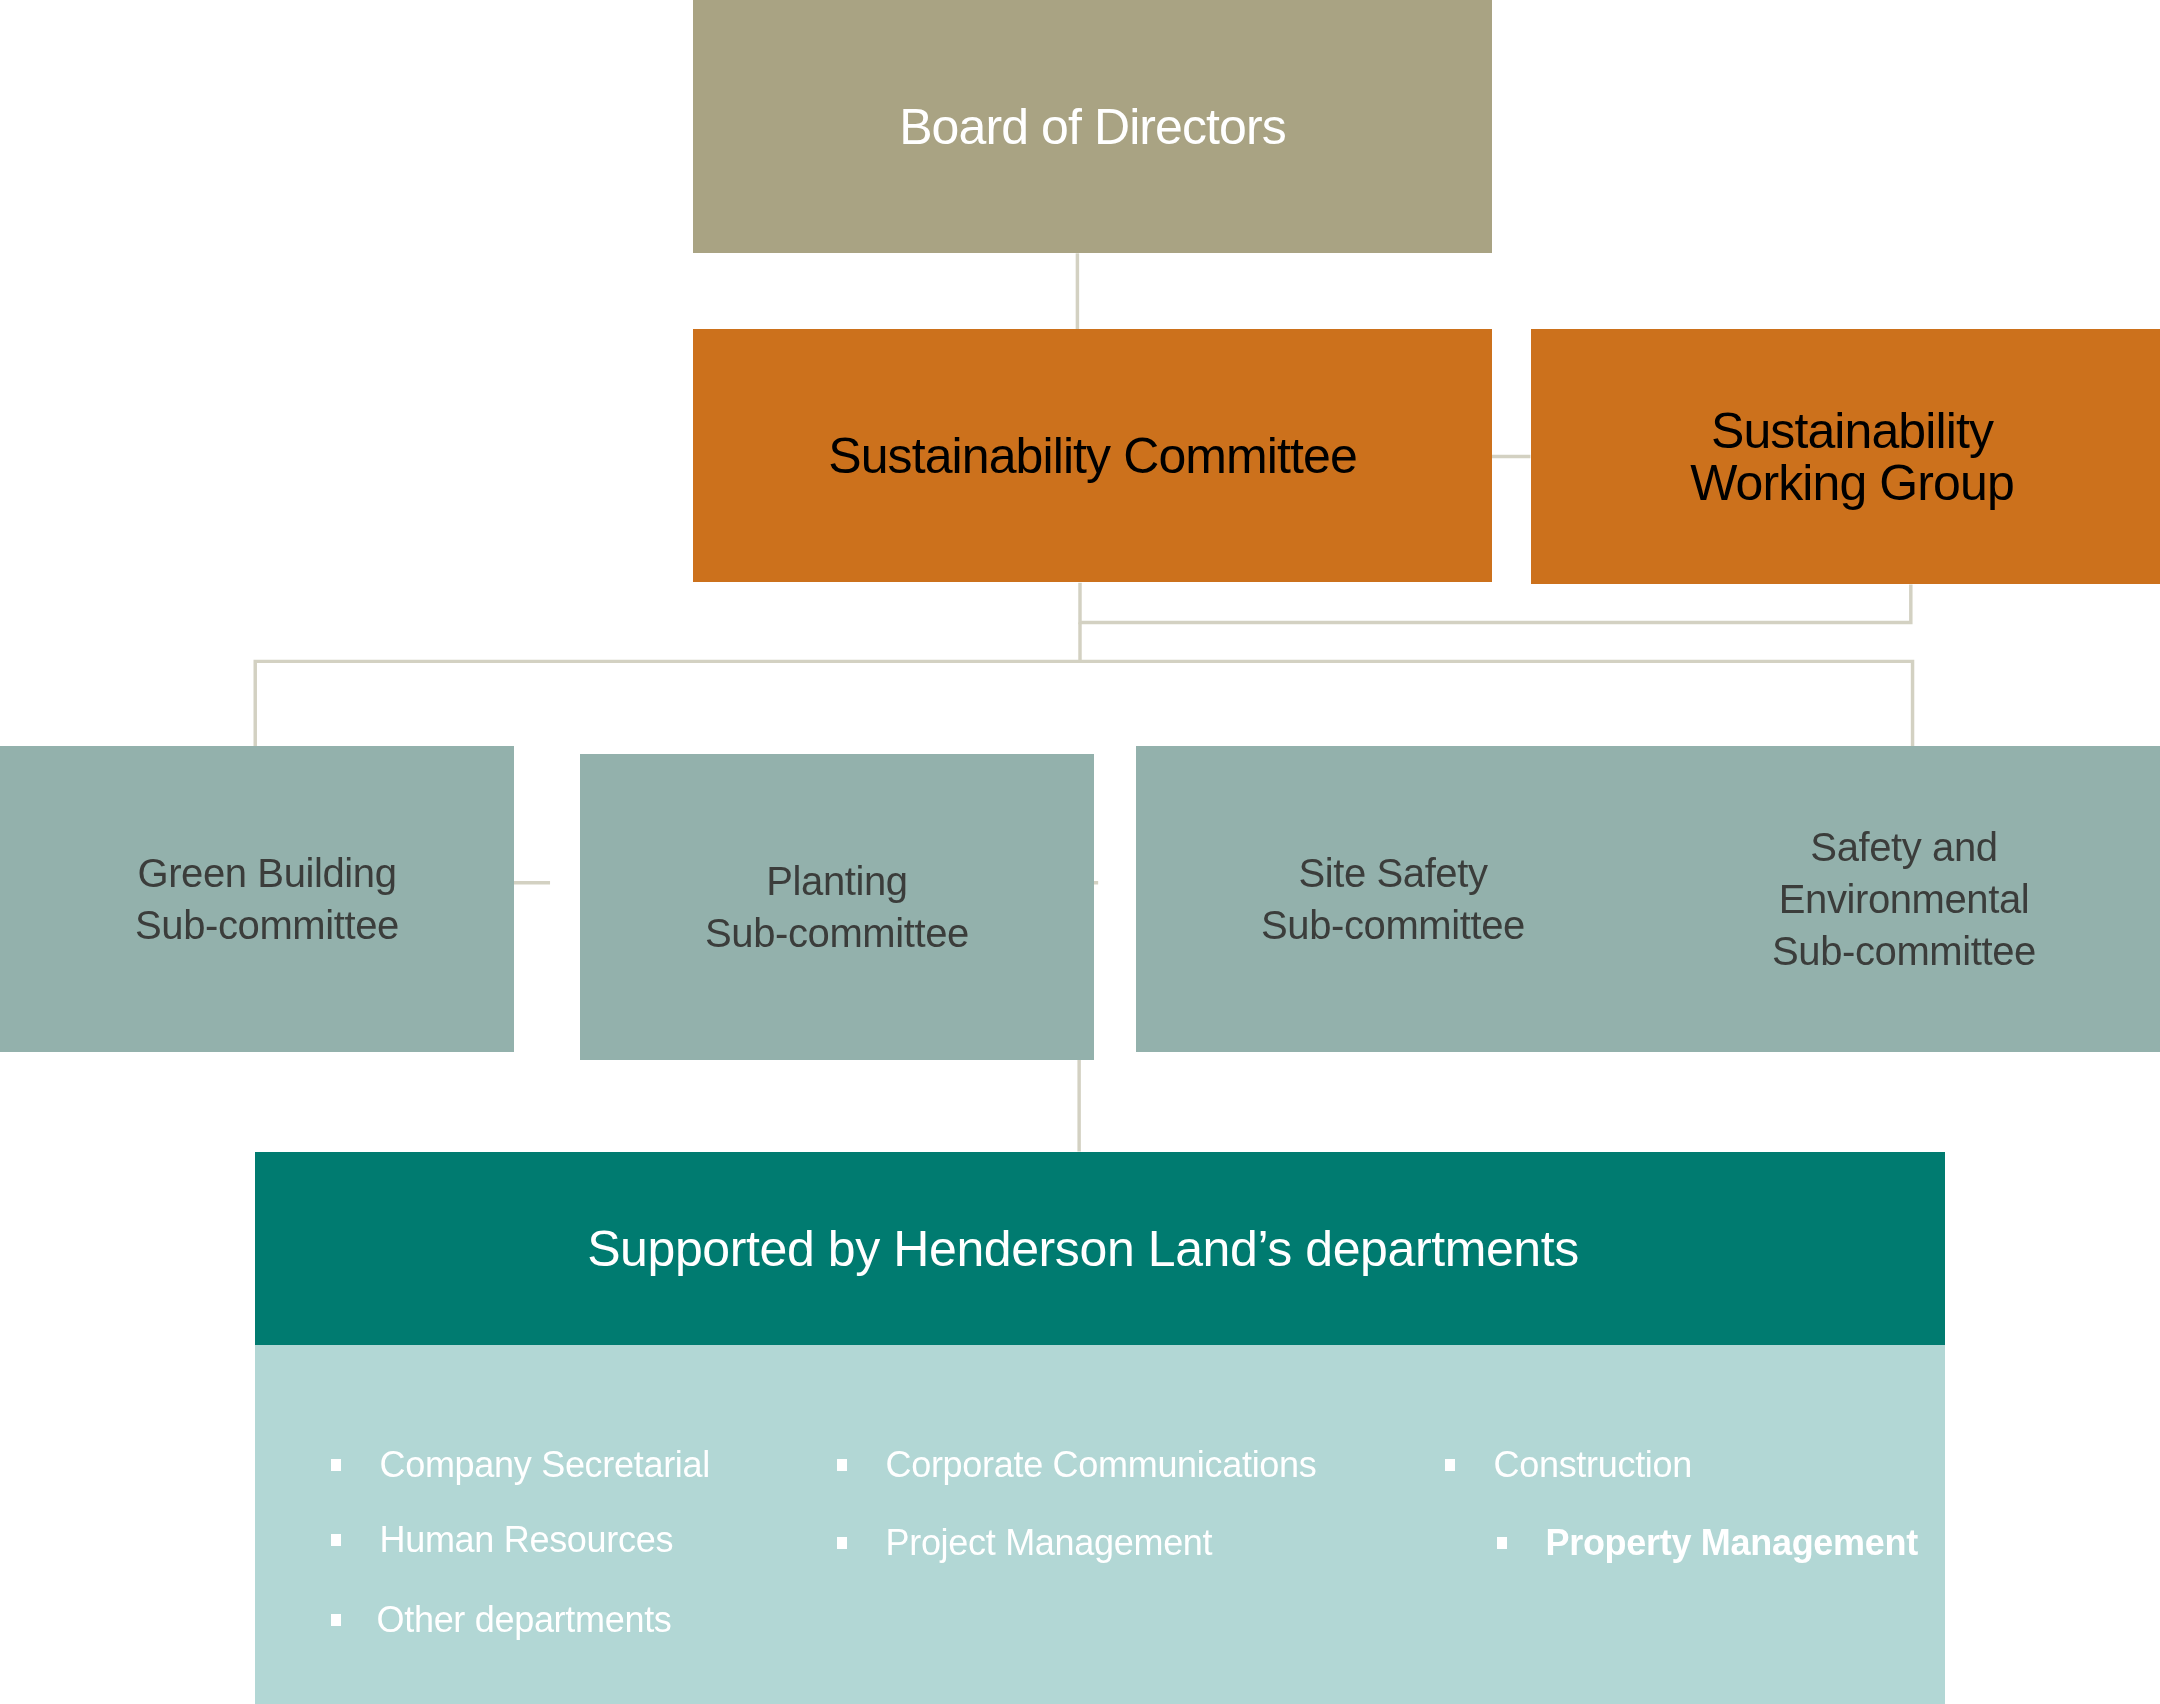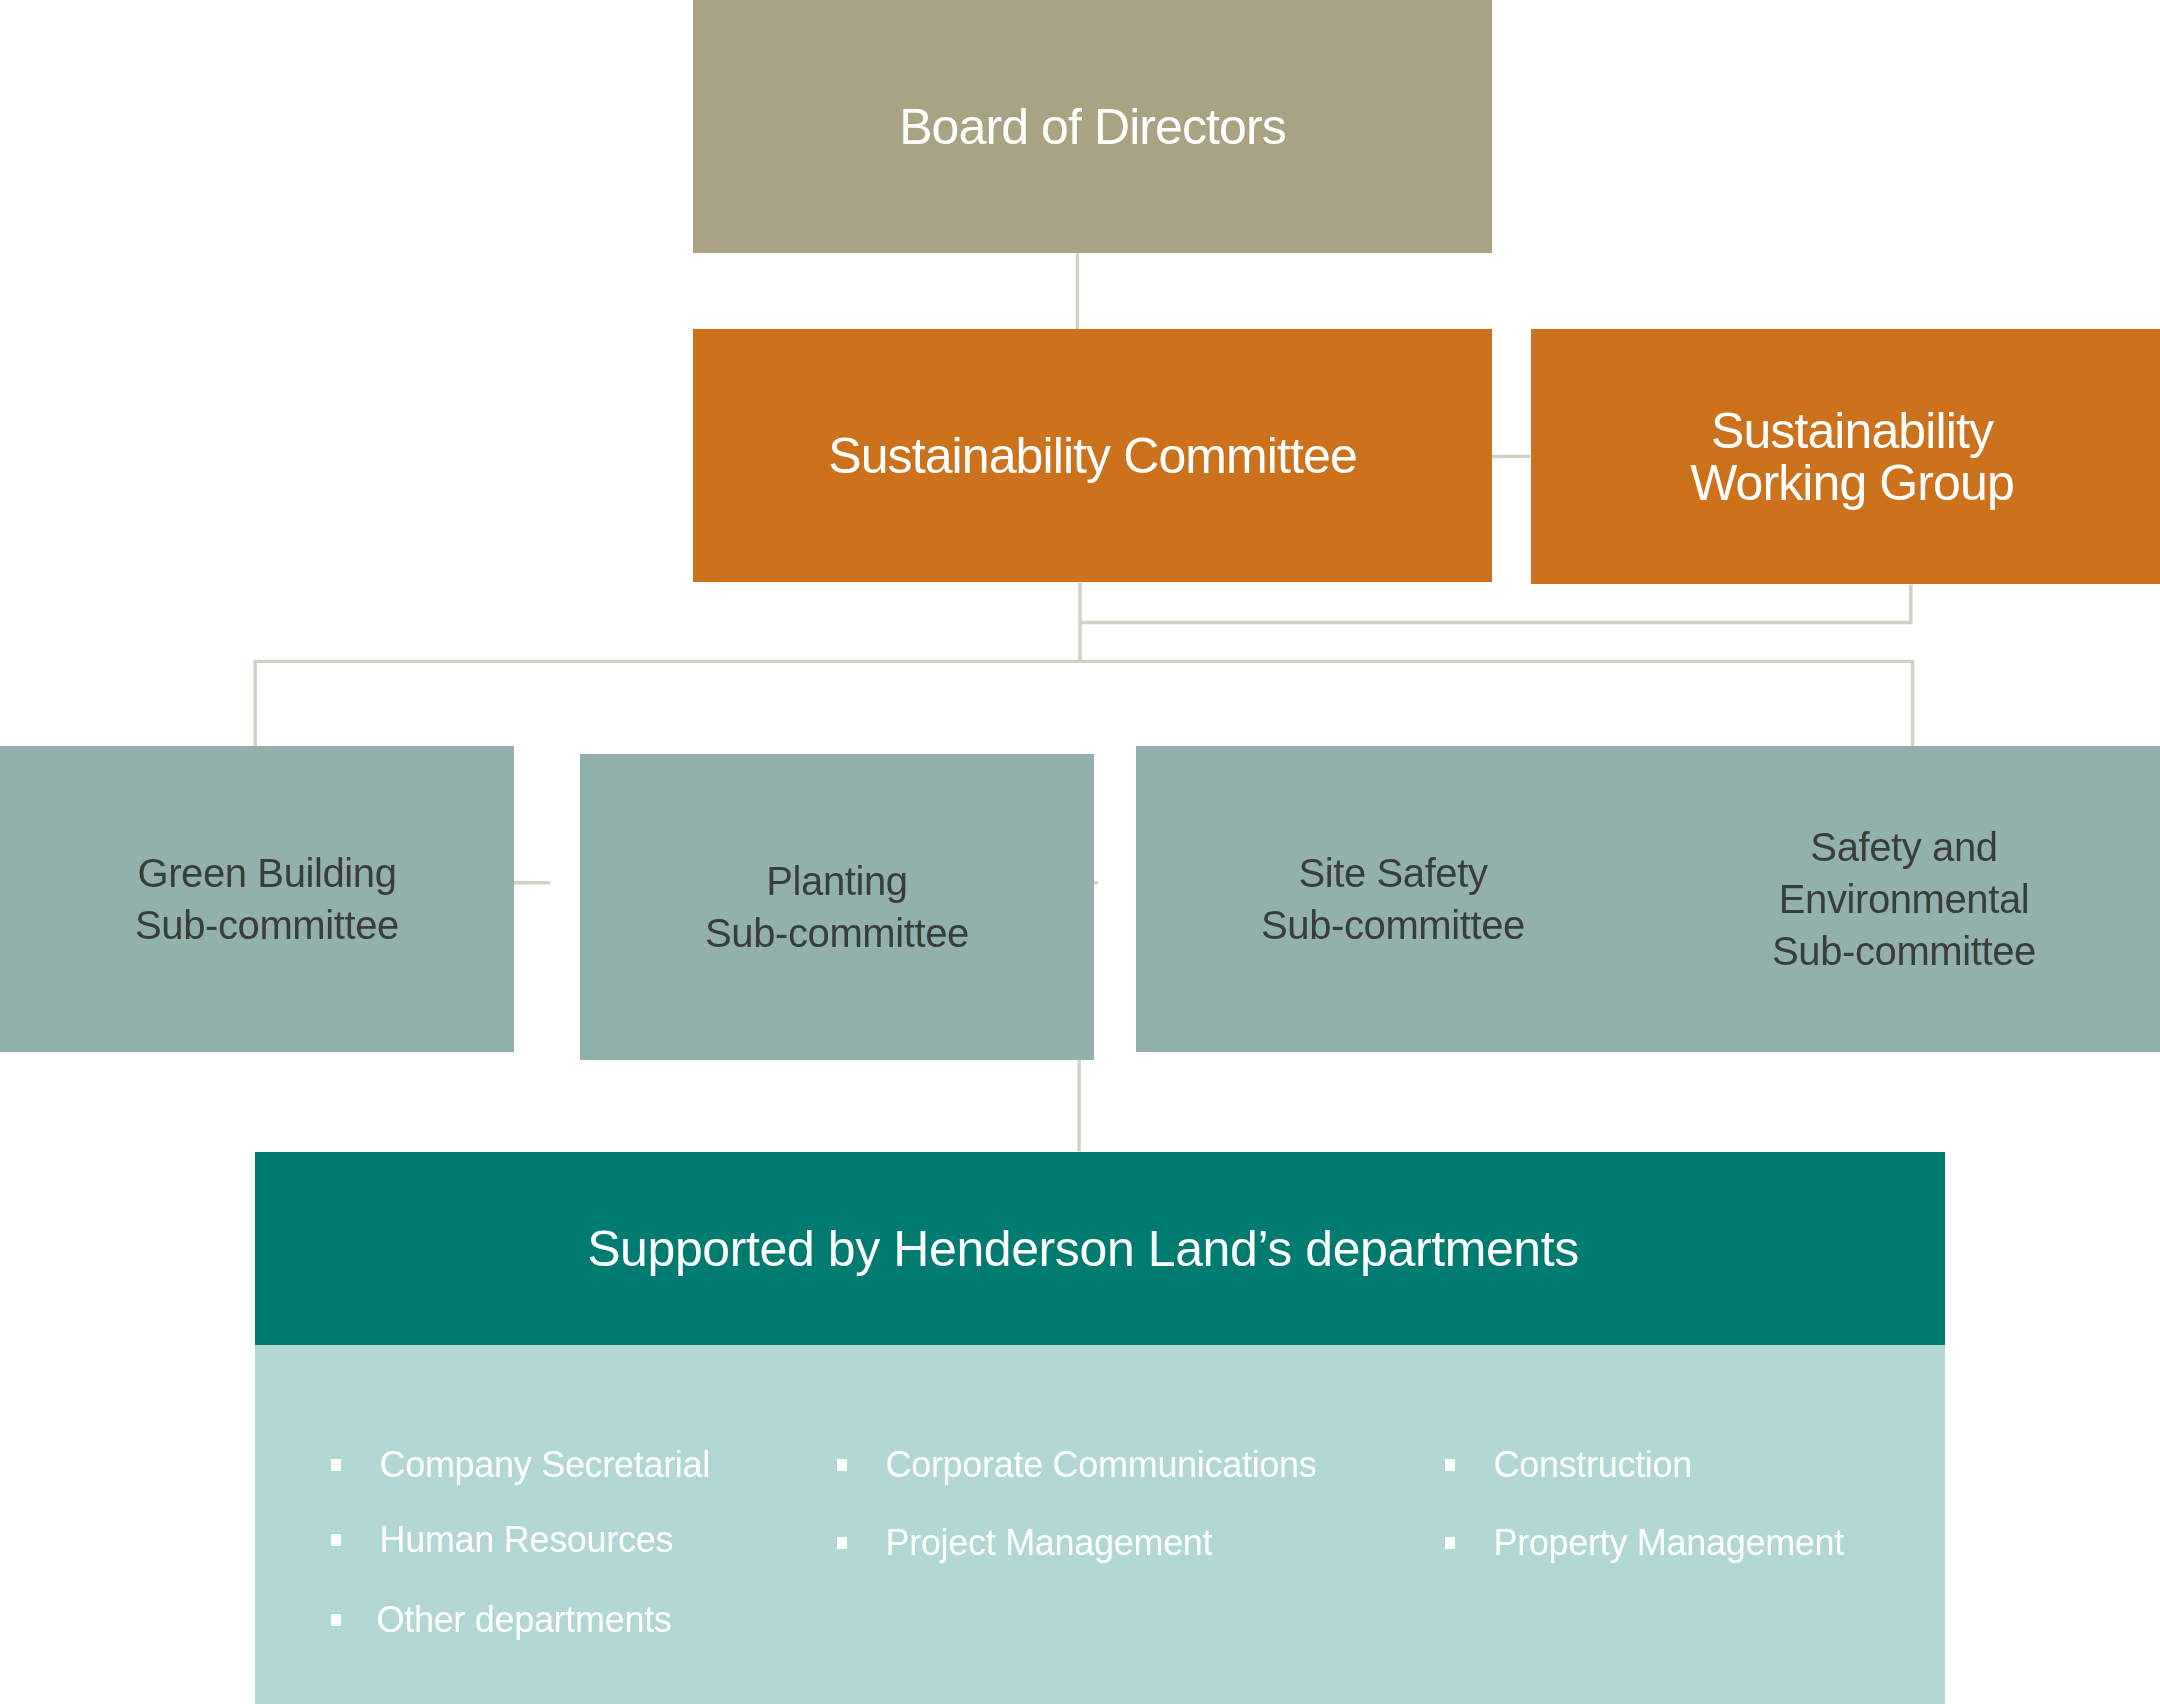--- a/index.html
+++ b/index.html
@@ -3,21 +3,21 @@
 <meta charset="utf-8">
 <style>
   html, body { margin: 0; padding: 0; background: #ffffff; }
   body { width: 2160px; height: 1704px; position: relative; overflow: hidden;
          font-family: "Liberation Sans", sans-serif; }
   .box { position: absolute; display: flex; align-items: center; justify-content: center;
          text-align: center; box-sizing: border-box; }
   .box span { white-space: pre-line; }
   .board { left: 693px; top: 0; width: 799px; height: 253px; background: #a9a383;
            color: #ffffff; font-size: 50px; letter-spacing: -0.9px; }
-  .orange { background: #cc711c; color: #ffffff; font-size: 50px; letter-spacing: -0.9px; line-height: 52px; }
+  .orange { background: #cc711c; color: #000000; font-size: 50px; letter-spacing: -0.9px; line-height: 52px; }
   .committee { left: 693px; top: 329px; width: 799px; height: 253px; }
   .working { left: 1531px; top: 329px; width: 630px; height: 255px; padding-left: 12px; }
   .sub { top: 746px; width: 514px; height: 306px; background: #93b1ac;
          color: #3b3d3b; font-size: 40px; line-height: 52px; letter-spacing: -0.4px; }
   .sub1 { left: 0; padding-left: 20px; }
   .sub2 { left: 580px; margin-top: 8px; }
   .sub3 { left: 1098px; margin-left: 38px; }
   .sub4 { left: 1647px; }
   .dept-head { left: 255px; top: 1152px; width: 1690px; height: 194px; background: #007b70;
                color: #ffffff; font-size: 50px; letter-spacing: -0.4px; padding-right: 34px; }
@@ -98,18 +98,18 @@
     <span>Corporate Communications</span>
   </div>
   <div class="dept-item" style="left:582px; top:161px;">
     <span class="bullet"></span>
     <span>Project Management</span>
   </div>
   <div class="dept-item" style="left:1190px; top:83px;">
     <span class="bullet"></span>
     <span>Construction</span>
   </div>
-  <div class="dept-item" style="left:1190px; top:161px;">
+  <div class="dept-item" style="left:1242px; top:161px;font-weight:bold;">
     <span class="bullet"></span>
     <span>Property Management</span>
   </div>
 </div>
 
 
 </body></html>

